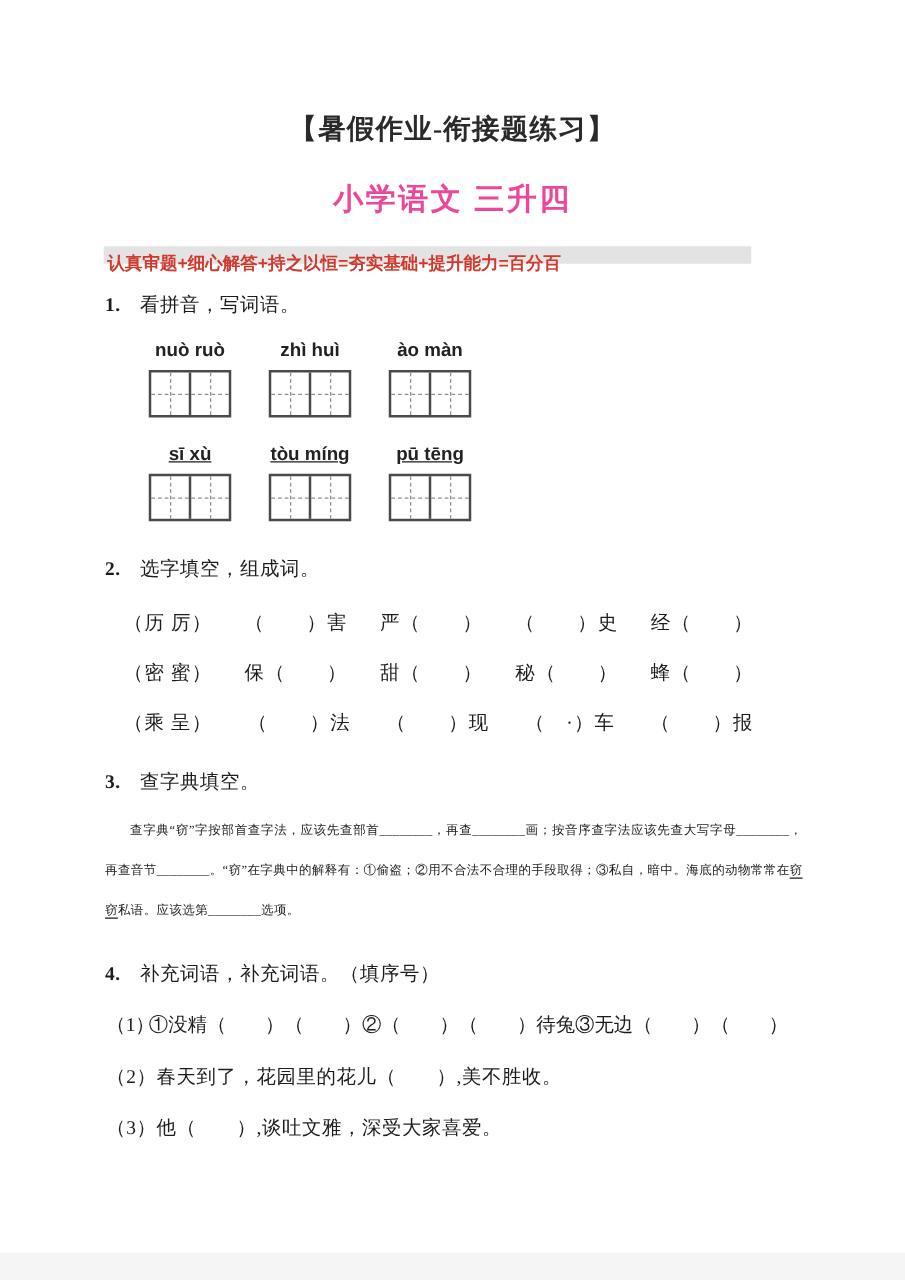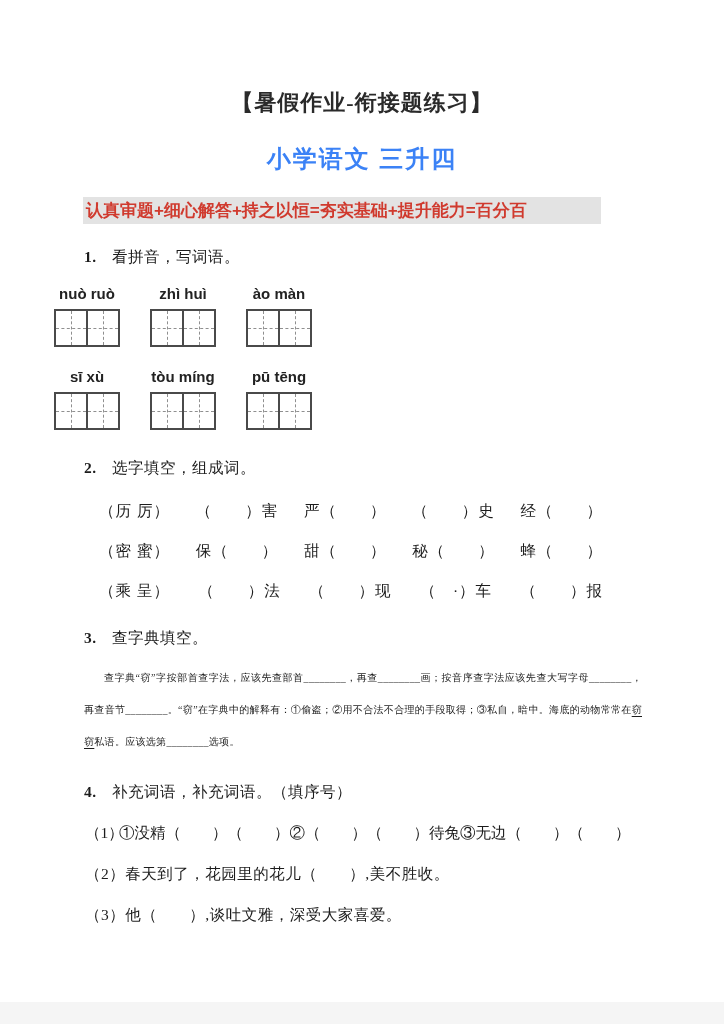--- a/index.html
+++ b/index.html
@@ -16,48 +16,48 @@
     padding-top:88px;
     text-align:center;
     font-family:Liberation Serif, serif;
     font-size:22px; font-weight:700; color:#2a2a2a;
     letter-spacing:1px;
   }
   .subtitle {
     margin-top:25px;
     text-align:center;
     font-family:"Liberation Sans","DejaVu Sans",sans-serif;
-    font-size:24px; font-weight:700; color:#3b82f6;
+    font-size:24px; font-weight:700; color:#ec4899;
     letter-spacing:2px;
   }
   .banner {
     margin:22px 0 0 83px;
-    width:518px; height:27px; line-height:27px;
+    width:518px; height:14px; line-height:27px;
     background:#e3e3e3;
     color:#d03a2e;
     font-family:"Liberation Sans","DejaVu Sans",sans-serif;
-    font-size:17px; font-weight:700;
+    font-size:14px; font-weight:700;
     padding-left:3px;
     white-space:nowrap;
   }
   .q-heading {
     margin-left:84px;
     font-size:15.5px;
     letter-spacing:0.5px;
   }
   .q-num { display:inline-block; width:28px; font-weight:700; }
   .qh1 { margin-top:23px; }
   .qh2 { margin-top:28px; }
   .qh3 { margin-top:26px; }
   .qh4 { margin-top:24px; }
 
   
-  .pinyin-row { display:flex; margin-left:54px; }
+  .pinyin-row { display:flex; margin-left:119px; }
   .pinyin-row.first { margin-top:17px; }
-  .pinyin-row.second { margin-top:21px; }
+  .pinyin-row.second { margin-top:21px;text-decoration:underline; }
   .pg { width:66px; margin-right:30px; text-align:center; }
   .pinyin {
     font-family:"Liberation Sans","DejaVu Sans",sans-serif;
     font-size:15px; font-weight:600; color:#222;
     margin-bottom:7px; white-space:nowrap;
   }
   .tian-box {
     display:flex;
     width:66px; height:38px;
     border:2px solid #4a4a4a;

